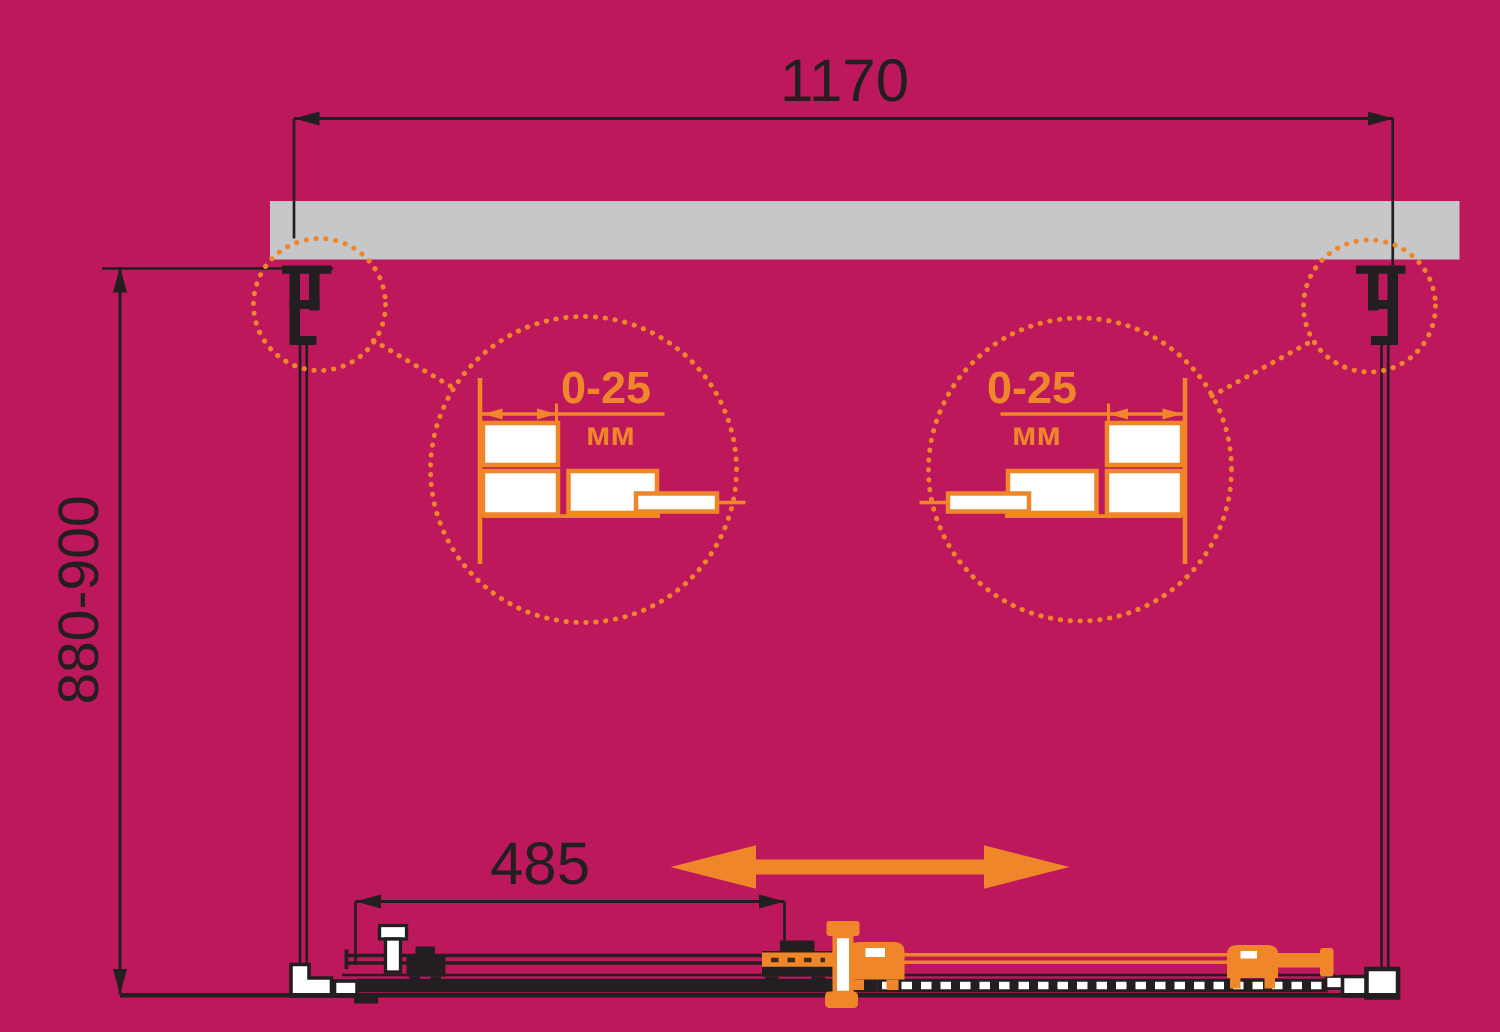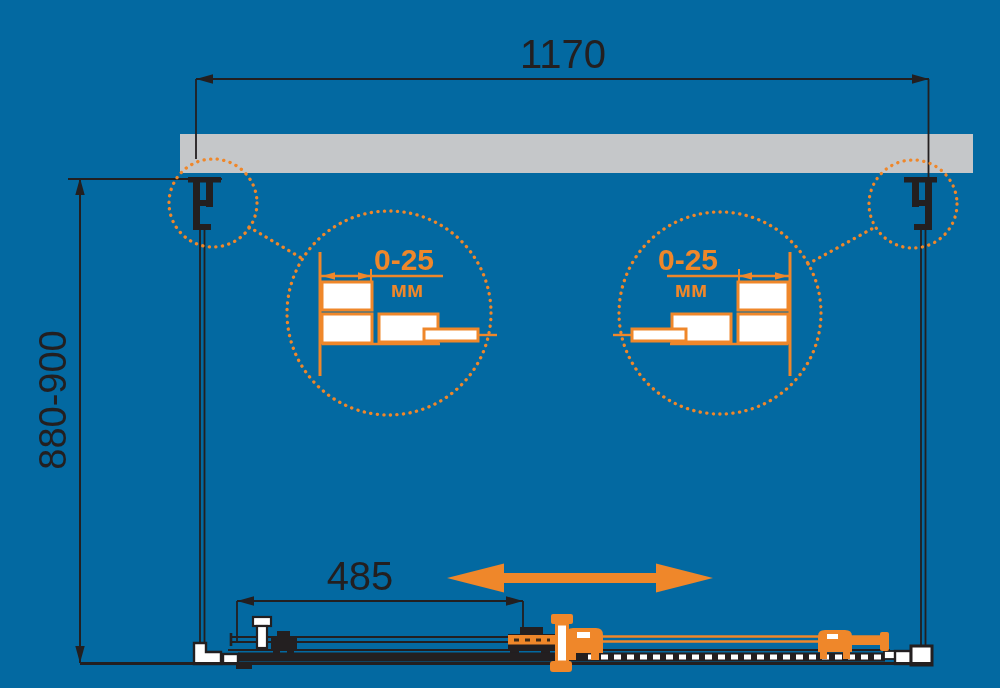--- a/index.html
+++ b/index.html
@@ -1,21 +1,21 @@
 <!DOCTYPE html>
 <html style="--accent-orange: #EF872A; --wall-gray: #C5C7C9; --line-black: #231F20;"><head>
 <meta charset="utf-8">
 <style>
   :root{
     --accent-orange:#EF872A;
     --wall-gray:#C5C7C9;
     --line-black:#231F20;
   }
   html,body{margin:0;padding:0;background:#ffffff;}
-  .canvas{position:relative;width:1000px;height:688px;background:#0369a1;overflow:hidden;}
+  .canvas{position:relative;width:1000px;height:688px;background:#be185d;overflow:hidden;}
   svg{position:absolute;left:0;top:0;}
   svg text{font-family:"Liberation Sans","DejaVu Sans",sans-serif;fill:var(--line-black);}
   .dim-text{font-size:40px;}
   .dim-text-v{font-size:38px;}
   .detail-value{font-size:30px;fill:var(--accent-orange);font-weight:600;}
   .detail-unit{font-size:22px;fill:var(--accent-orange);font-weight:600;}
   .blk{stroke:var(--line-black);}
   .blk-fill{fill:var(--line-black);}
   .org{stroke:var(--accent-orange);}
   .org-fill{fill:var(--accent-orange);}

